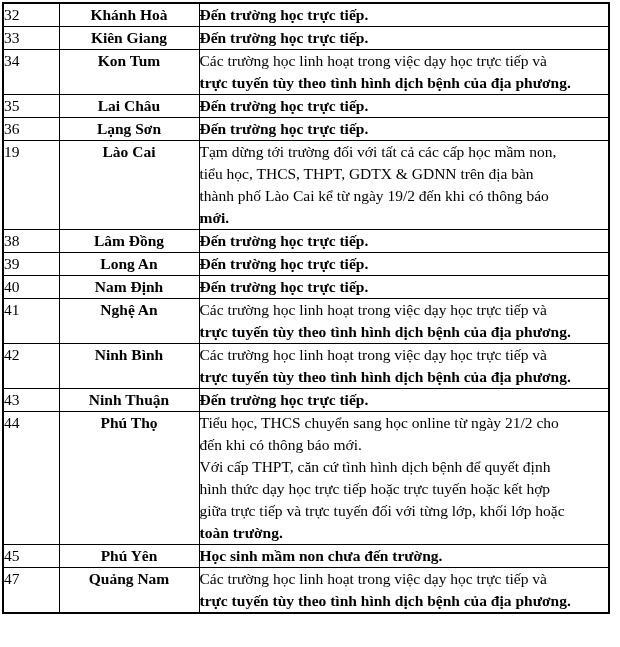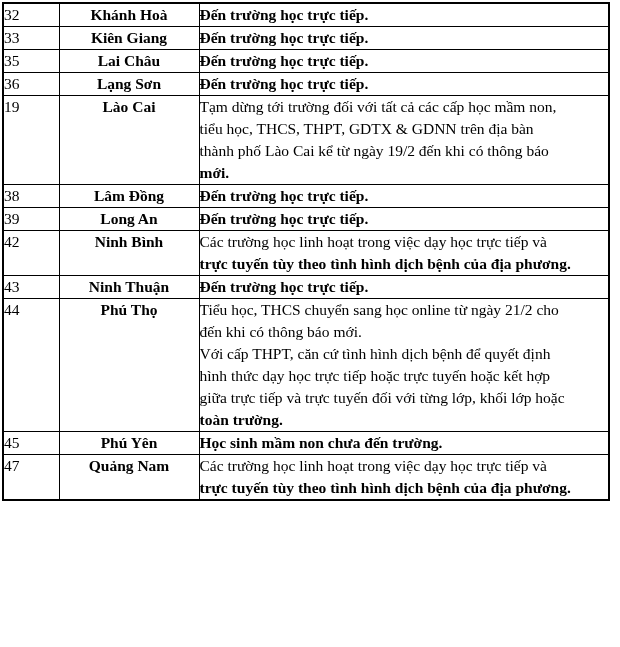--- a/index.html
+++ b/index.html
@@ -92,20 +92,32 @@
           <td class="cell-index">
             <span class="line">33</span>
           </td>
           <td class="cell-name">
             <span class="line">Kiên Giang</span>
           </td>
           <td class="cell-note">
             <span class="line">Đến trường học trực tiếp.</span>
           </td>
         </tr>
+        <tr class="row-tall">
+          <td class="cell-index">
+            <span class="line">34</span>
+          </td>
+          <td class="cell-name">
+            <span class="line">Kon Tum</span>
+          </td>
+          <td class="cell-note">
+            <span class="line">Các trường học linh hoạt trong việc dạy học trực tiếp và</span>
+            <span class="line">trực tuyến tùy theo tình hình dịch bệnh của địa phương.</span>
+          </td>
+        </tr>
         <tr>
           <td class="cell-index">
             <span class="line">35</span>
           </td>
           <td class="cell-name">
             <span class="line">Lai Châu</span>
           </td>
           <td class="cell-note">
             <span class="line">Đến trường học trực tiếp.</span>
           </td>
@@ -148,20 +160,43 @@
         </tr>
         <tr>
           <td class="cell-index">
             <span class="line">39</span>
           </td>
           <td class="cell-name">
             <span class="line">Long An</span>
           </td>
           <td class="cell-note">
             <span class="line">Đến trường học trực tiếp.</span>
+          </td>
+        </tr>
+        <tr>
+          <td class="cell-index">
+            <span class="line">40</span>
+          </td>
+          <td class="cell-name">
+            <span class="line">Nam Định</span>
+          </td>
+          <td class="cell-note">
+            <span class="line">Đến trường học trực tiếp.</span>
+          </td>
+        </tr>
+        <tr class="row-tall">
+          <td class="cell-index">
+            <span class="line">41</span>
+          </td>
+          <td class="cell-name">
+            <span class="line">Nghệ An</span>
+          </td>
+          <td class="cell-note">
+            <span class="line">Các trường học linh hoạt trong việc dạy học trực tiếp và</span>
+            <span class="line">trực tuyến tùy theo tình hình dịch bệnh của địa phương.</span>
           </td>
         </tr>
         <tr class="row-tall">
           <td class="cell-index">
             <span class="line">42</span>
           </td>
           <td class="cell-name">
             <span class="line">Ninh Bình</span>
           </td>
           <td class="cell-note">

